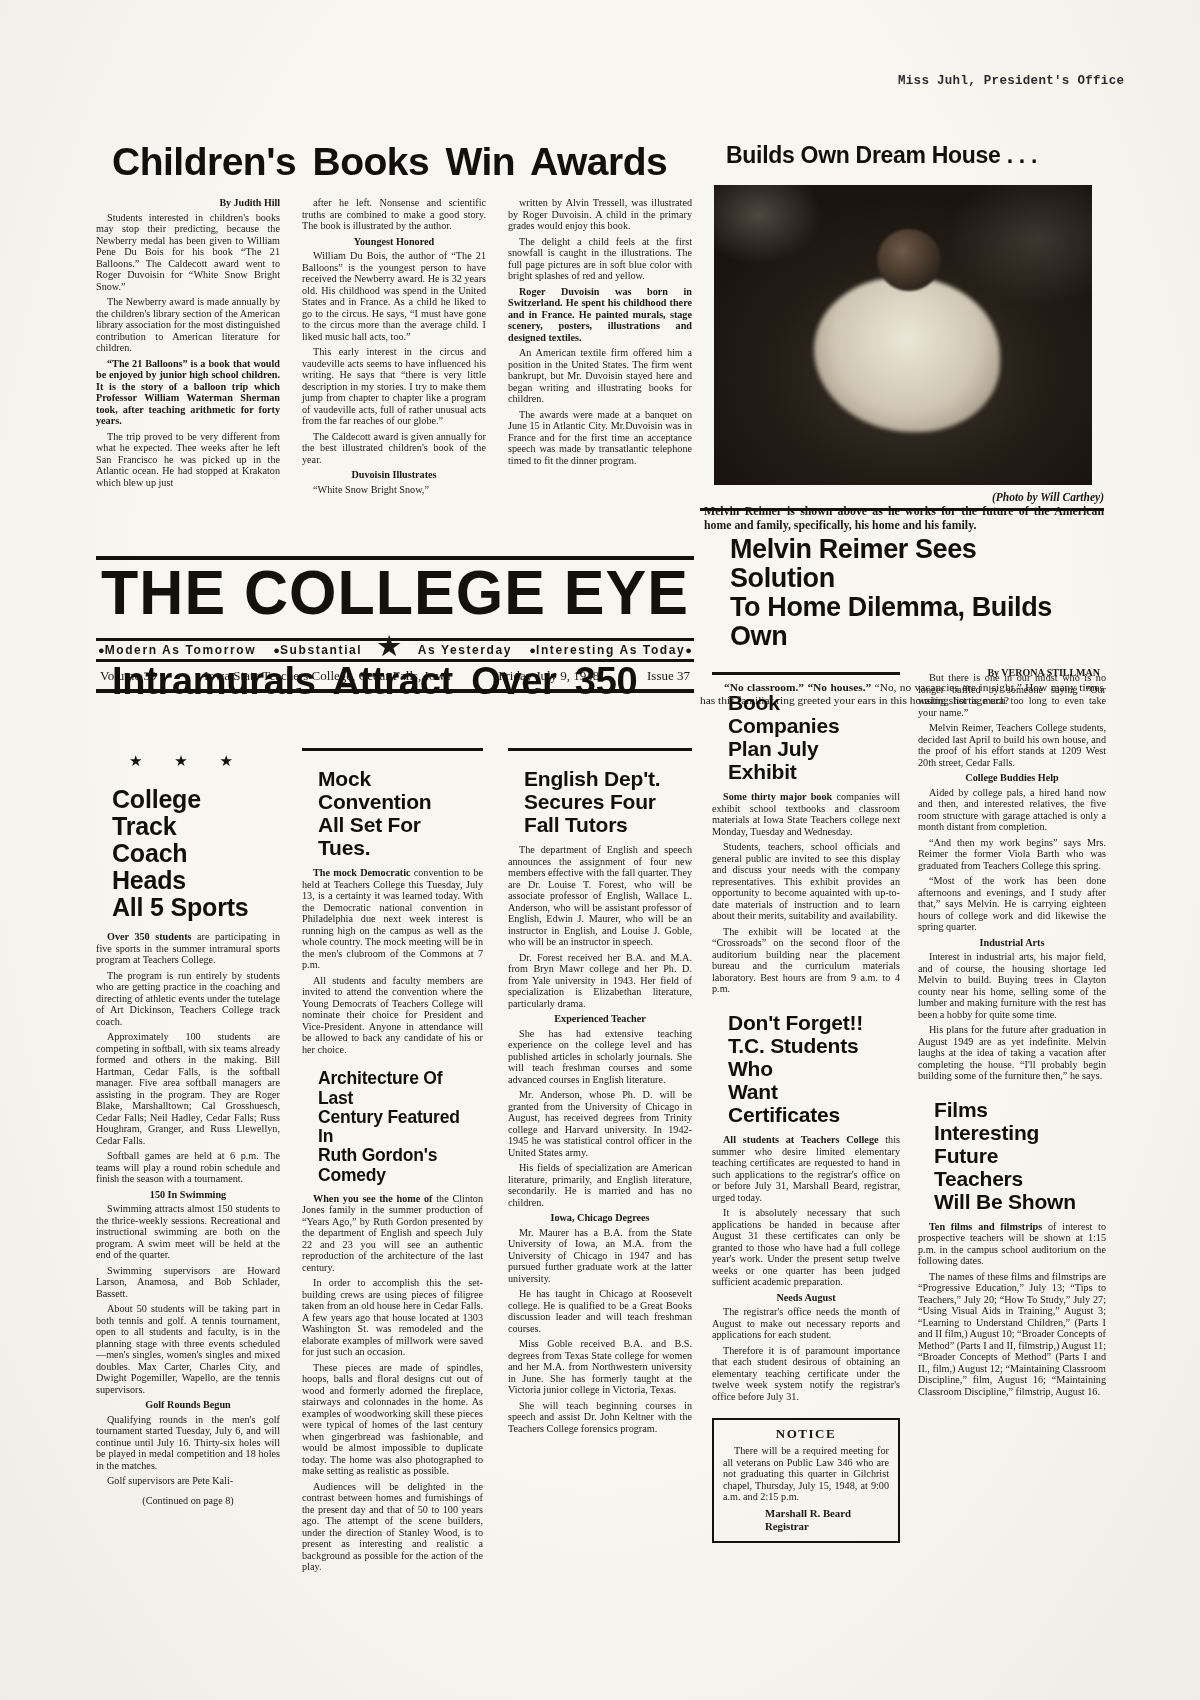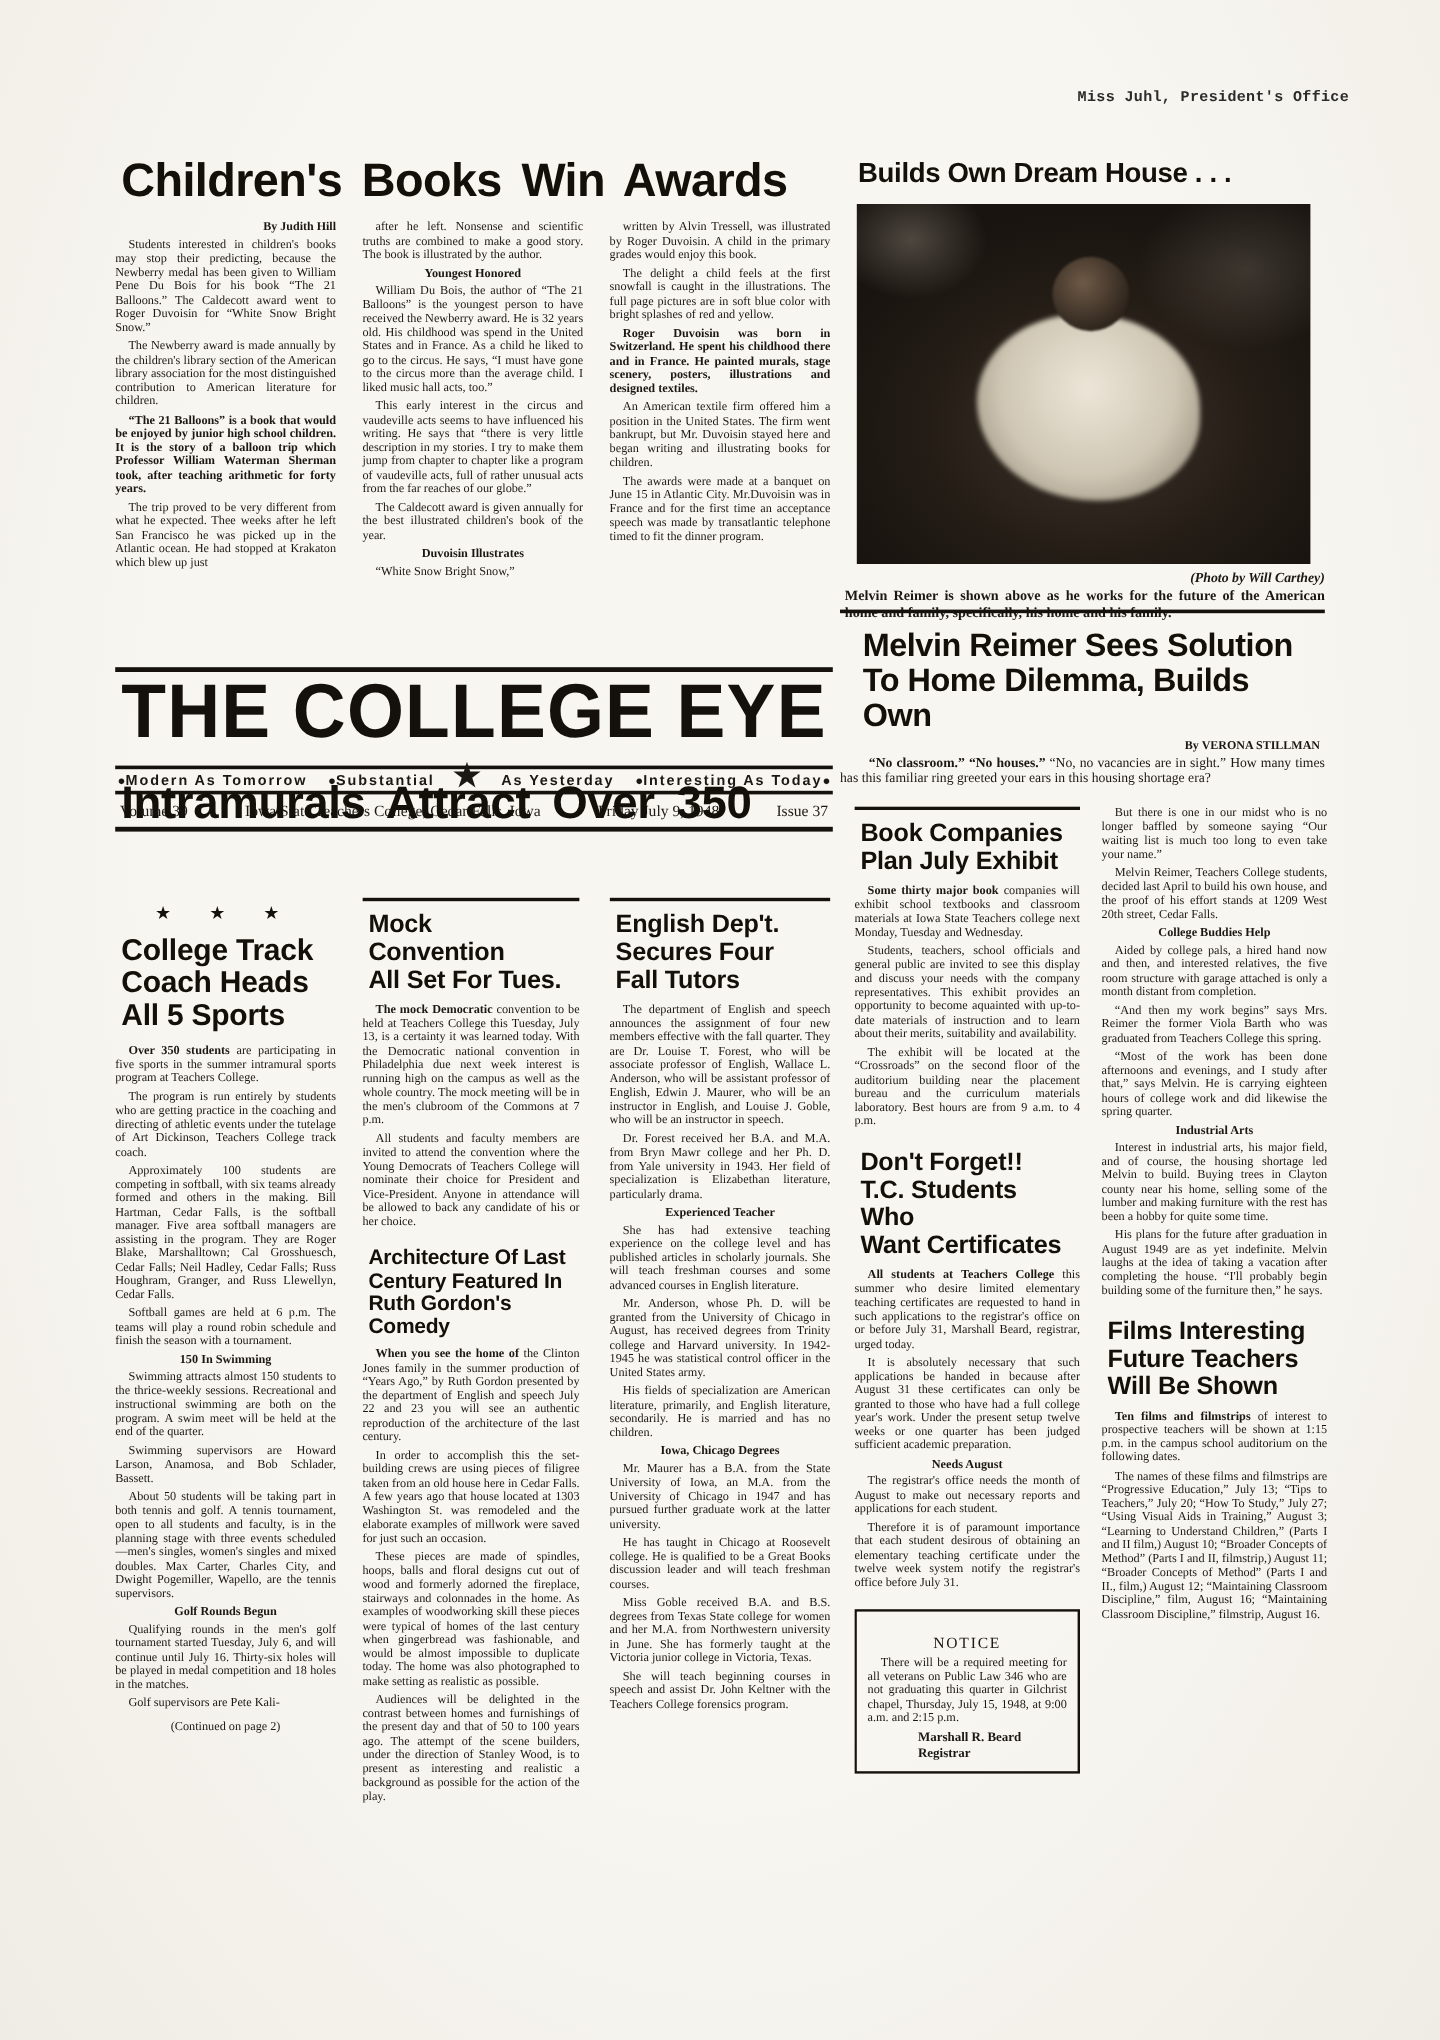--- a/index.html
+++ b/index.html
@@ -2,21 +2,21 @@
 <html><head>
 <meta charset="utf-8">
 <title>The College Eye</title>
 <style>
   html,body { margin:0; padding:0; background:#cfccc3; }
   .page { position:relative; width:1200px; height:1700px; margin:0 auto;
     background: radial-gradient(ellipse at 50% 40%, #f8f6f1 55%, #eeece4 100%);
     font-family:"Liberation Serif", serif; color:#1b1713; overflow:hidden; }
 
   .hd { font-family:"Liberation Sans", sans-serif; font-weight:700; color:#121009;
-        white-space:pre-line; margin:5px; letter-spacing:-0.2px; }
+        white-space:pre-line; margin:16px; letter-spacing:-0.2px; }
 
   .bodytext { font-size:10.2px; line-height:11.5px; text-align:justify; }
   .para { margin-bottom:4px; text-indent:11px; }
   .para.lead { font-weight:700; }
   .para.sub { text-align:center; font-weight:700; text-indent:0; margin:3px 0; }
   .para.cont { text-align:center; text-indent:0; margin-top:8px; }
   .byline { font-weight:700; font-size:10px; text-align:right; margin-bottom:3px; }
 
   .corner-note { position:absolute; left:898px; top:74px; width:300px;
     font-family:"Liberation Mono", monospace; font-size:12.5px; font-weight:700;
@@ -79,21 +79,21 @@
   .h-col  { font-size:21px; line-height:1.1; margin-bottom:8px; }
   .h-col.sm { font-size:17.5px; margin-top:14px; }
   .h-col.mt { margin-top:16px; }
   .c-track   { left:96px;  top:748px; width:184px; height:868px; }
   .c-mock    { left:302px; top:748px; width:181px; height:914px; }
   .c-english { left:508px; top:748px; width:184px; height:900px; }
   .c-book    { left:712px; top:672px; width:188px; height:995px; }
   .c-cont    { left:918px; top:672px; width:188px; height:998px; }
 
   .notice { border:2px solid #15120e; margin-top:16px; padding:6px 9px 8px 9px; }
-  .notice-title { text-align:center; font-weight:400; font-size:13px; letter-spacing:1.5px; margin-bottom:3px;margin-top:12px; }
+  .notice-title { text-align:center; font-weight:700; font-size:13px; letter-spacing:1.5px; margin-bottom:3px; }
   .notice-sig { font-weight:700; font-size:10.8px; padding-left:42px; margin-top:4px; line-height:13px; }
 </style>
 </head>
 <body>
 
 <div class="page">
 
   <div class="corner-note">Miss Juhl, President's Office</div>
 
   <section class="children">
@@ -177,21 +177,21 @@
         <div class="para">The program is run entirely by students who are getting practice in the coaching and directing of athletic events under the tutelage of Art Dickinson, Teachers College track coach.</div>
         <div class="para">Approximately 100 students are competing in softball, with six teams already formed and others in the making. Bill Hartman, Cedar Falls, is the softball manager. Five area softball managers are assisting in the program. They are Roger Blake, Marshalltown; Cal Grosshuesch, Cedar Falls; Neil Hadley, Cedar Falls; Russ Houghram, Granger, and Russ Llewellyn, Cedar Falls.</div>
         <div class="para">Softball games are held at 6 p.m. The teams will play a round robin schedule and finish the season with a tournament.</div>
         <div class="para sub">150 In Swimming</div>
         <div class="para">Swimming attracts almost 150 students to the thrice-weekly sessions. Recreational and instructional swimming are both on the program. A swim meet will be held at the end of the quarter.</div>
         <div class="para">Swimming supervisors are Howard Larson, Anamosa, and Bob Schlader, Bassett.</div>
         <div class="para">About 50 students will be taking part in both tennis and golf. A tennis tournament, open to all students and faculty, is in the planning stage with three events scheduled—men's singles, women's singles and mixed doubles. Max Carter, Charles City, and Dwight Pogemiller, Wapello, are the tennis supervisors.</div>
         <div class="para sub">Golf Rounds Begun</div>
         <div class="para">Qualifying rounds in the men's golf tournament started Tuesday, July 6, and will continue until July 16. Thirty-six holes will be played in medal competition and 18 holes in the matches.</div>
         <div class="para">Golf supervisors are Pete Kali-</div>
-        <div class="para cont">(Continued on page 2)</div>
+        <div class="para cont">(Continued on page 8)</div>
       </div>
   </section>
 
   <section class="lcol c-mock">
     <div class="toprule"></div>
     <h3 class="hd h-col">Mock Convention
 All Set For Tues.</h3>
     <div class="bodytext">
         <div class="para"><b>The mock Democratic</b> convention to be held at Teachers College this Tuesday, July 13, is a certainty it was learned today. With the Democratic national convention in Philadelphia due next week interest is running high on the campus as well as the whole country. The mock meeting will be in the men's clubroom of the Commons at 7 p.m.</div>
         <div class="para">All students and faculty members are invited to attend the convention where the Young Democrats of Teachers College will nominate their choice for President and Vice-President. Anyone in attendance will be allowed to back any candidate of his or her choice.</div>

